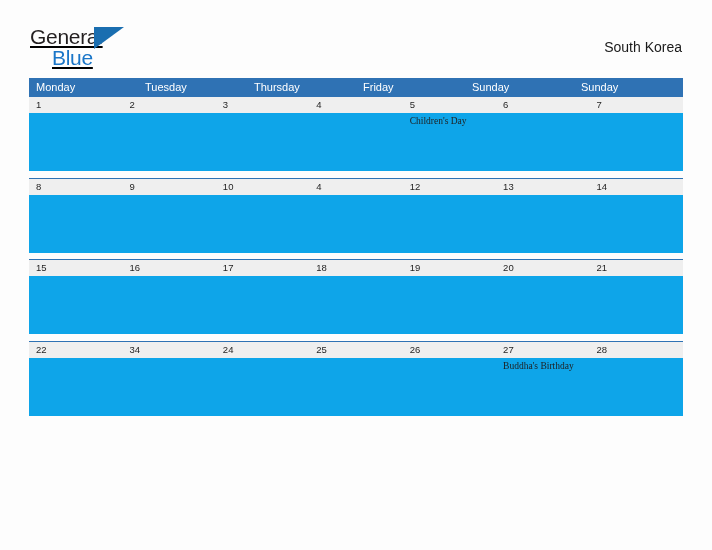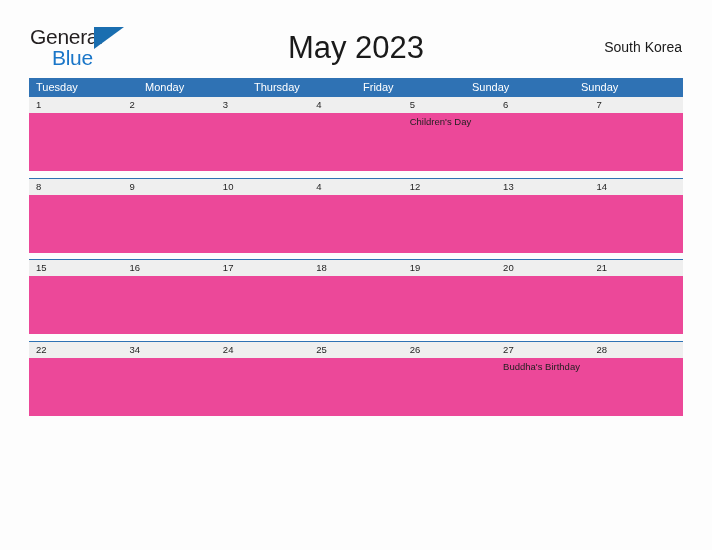--- a/index.html
+++ b/index.html
@@ -21,20 +21,21 @@
     height: 54px;
     margin: 0;
   }
 
   .logo {
     position: absolute;
     left: 30px;
     top: 26px;
     width: 100px;
     height: 44px;
+    text-decoration: underline;
   }
   .logo-general {
     font-size: 21px;
     color: #231f20;
     letter-spacing: -0.3px;
     line-height: 22px;
     display: block;
     font-family: "Liberation Sans", sans-serif;
   }
   .logo-blue {
@@ -112,21 +113,22 @@
     border-top: none;
   }
   .week-row .day-strip {
     display: flex;
     height: 16px;
     background: #efefef;
   }
   .week-row .body-strip {
     display: flex;
     height: 58px;
-    background: #ec4899;
+    background: #0ea5e9;
+    font-family: Liberation Serif, serif;
   }
   .day-num {
     flex: 1 1 0;
     font-size: 9.5px;
     color: #1f1f1f;
     line-height: 16px;
     padding-left: 7px;
     box-sizing: border-box;
   }
   .day-events {
@@ -146,30 +148,29 @@
 <body>
 
 <div class="page-header">
 
   <div class="logo">
     <span class="logo-general">General</span>
     <span class="logo-triangle"></span>
     <span class="logo-blue">Blue</span>
   </div>
 
-  <div class="cal-title">May 2023</div>
 
   <div class="cal-region">South Korea</div>
 
 </div>
 
 <div class="calendar">
   <div class="weekday-row">
+      <div class="weekday-cell">Monday</div>
       <div class="weekday-cell">Tuesday</div>
-      <div class="weekday-cell">Monday</div>
       <div class="weekday-cell">Thursday</div>
       <div class="weekday-cell">Friday</div>
       <div class="weekday-cell">Sunday</div>
       <div class="weekday-cell">Sunday</div>
     </div>
   <div class="weeks-container">
       <div class="week-row">
         <div class="day-strip">
           <div class="day-num">1</div>
           <div class="day-num">2</div>

